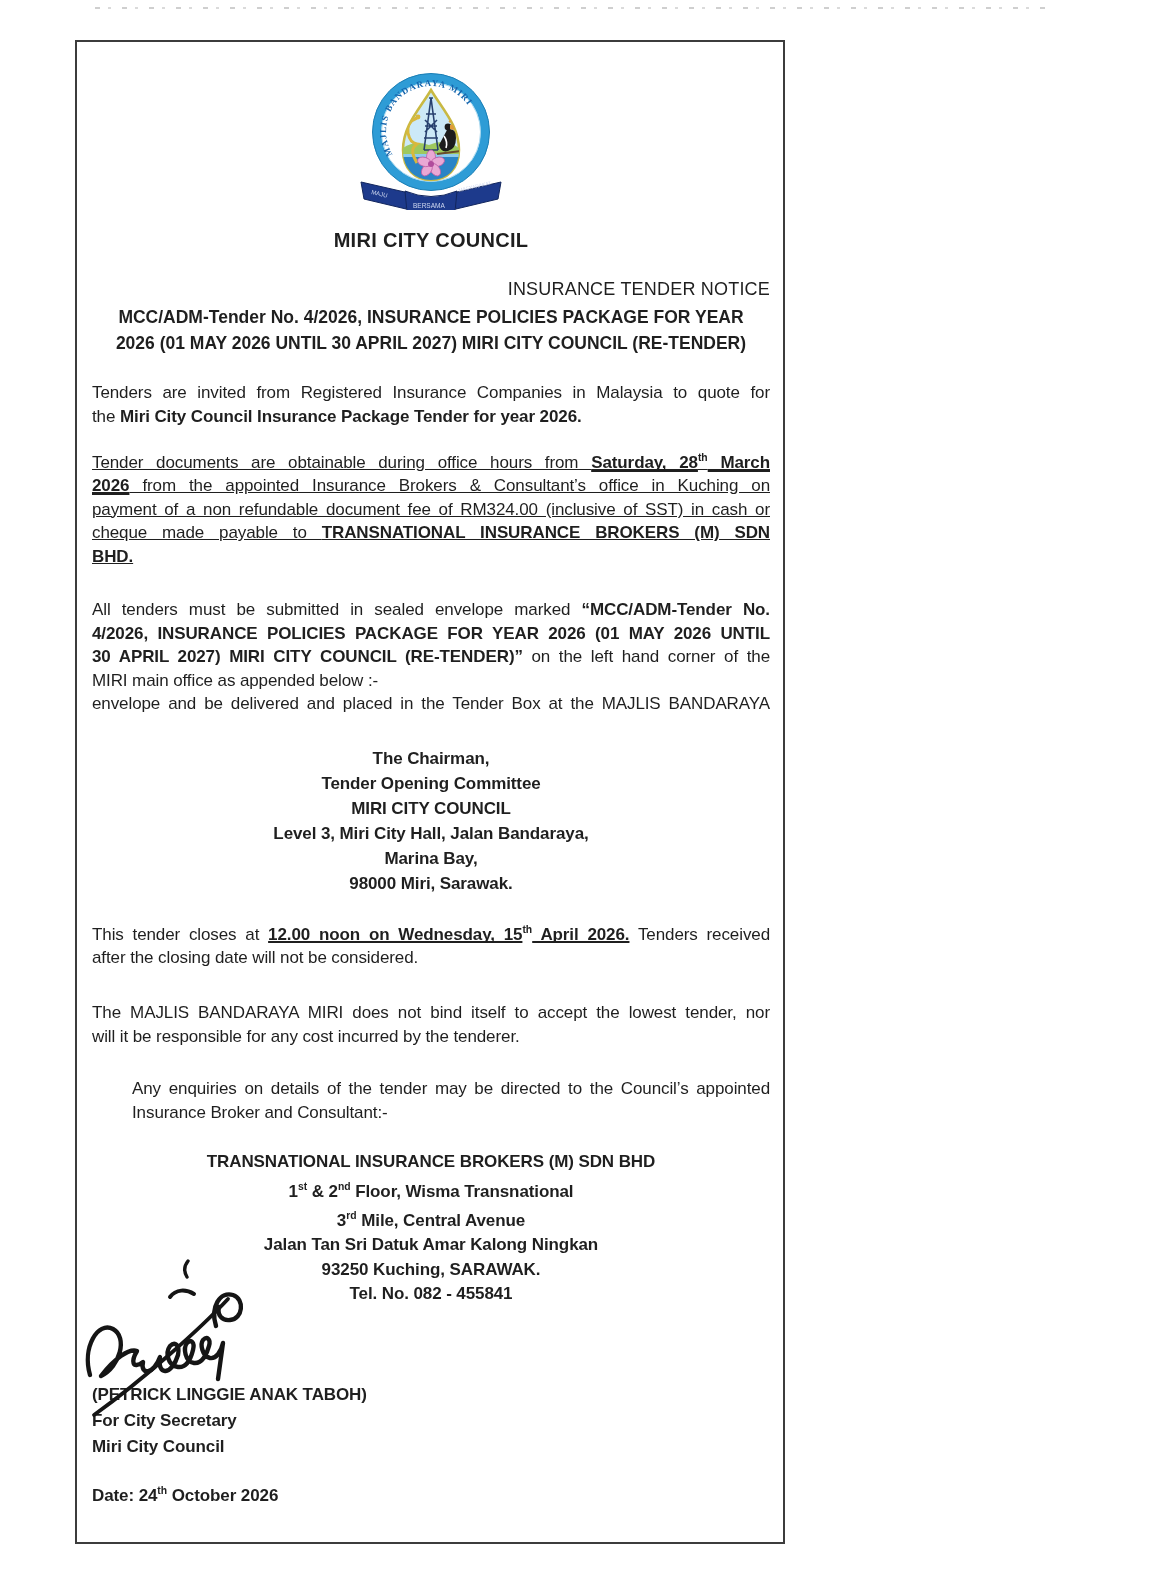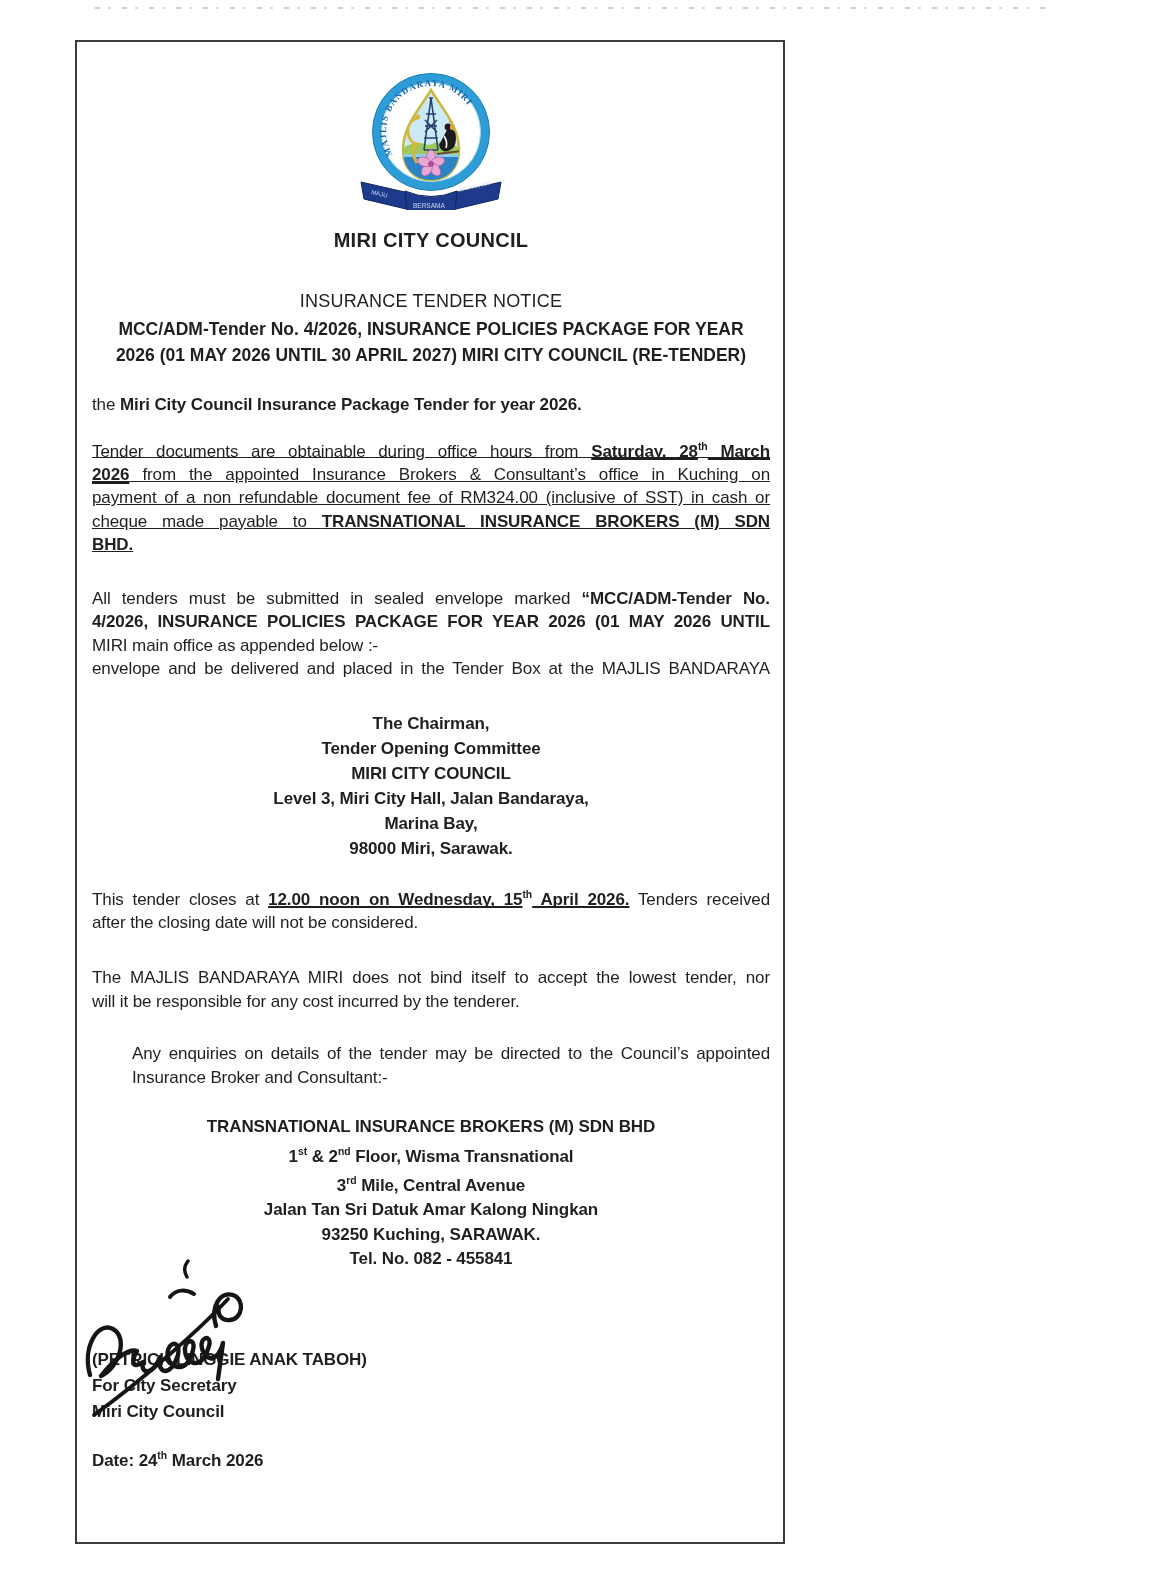--- a/index.html
+++ b/index.html
@@ -13,21 +13,21 @@
     background-image:repeating-linear-gradient(90deg,#b5b5b5 0 5px,transparent 5px 13px,#c7c7c7 13px 16px,transparent 16px 27px);
   }
   .doc{
     position:absolute;left:75px;top:40px;width:710px;height:1504px;
     border:2.5px solid #3c3c3c;background:#fff;box-sizing:border-box;
   }
   .content{padding:0 13px 0 15px;}
   .logo-wrap{margin-top:28px;text-align:center;}
   .logo-wrap svg{display:inline-block;}
   .council{margin-top:14px;text-align:center;font-weight:bold;font-size:20px;line-height:25px;letter-spacing:.3px;}
-  .notice{margin-top:37px;text-align:center;font-size:18px;line-height:22px;letter-spacing:.2px;}
+  .notice{margin-top:25px;text-align:right;font-size:18px;line-height:22px;letter-spacing:.2px;}
   .th-line{text-align:center;font-weight:bold;font-size:17.5px;line-height:26px;}
   .th-block{margin-top:4px;}
   .block{font-size:17px;line-height:23.5px;letter-spacing:-.1px;}
   .block .ln{min-height:23.5px;}
   .just{text-align:justify;text-align-last:justify;}
   .center{text-align:center;}
   .left{text-align:left;}
   .bold span{font-weight:bold;}
   .b{font-weight:bold;}
   .u{text-decoration:underline;text-decoration-thickness:1.6px;text-underline-offset:2px;text-decoration-skip-ink:none;}
@@ -117,32 +117,34 @@
 
     <div class="council" data-name="council-name">MIRI CITY COUNCIL</div>
     <div class="notice" data-name="notice-title">INSURANCE TENDER NOTICE</div>
     <div class="th-block" data-name="tender-heading">
       <div class="th-line" data-name="tender-heading-line-1">MCC/ADM-Tender No. 4/2026, INSURANCE POLICIES PACKAGE FOR YEAR</div>
       <div class="th-line" data-name="tender-heading-line-2">2026 (01 MAY 2026 UNTIL 30 APRIL 2027) MIRI CITY COUNCIL (RE-TENDER)</div>
     </div>
 
     <div id="body-mount" data-name="document-body">
         <div class="block justify" data-name="para-invitation">
+          <div class="ln just"><span>Tenders are invited from Registered Insurance Companies in Malaysia to quote for</span></div>
           <div class="ln"><span>the </span><span class="b">Miri City Council Insurance Package Tender for year 2026.</span></div>
         </div>
         <div class="block justify" data-name="para-documents">
           <div class="ln just"><span>Tender documents are obtainable during office hours from </span><span class="b u">Saturday, 28</span><span class="b sup">th</span><span class="b u"> March</span></div>
           <div class="ln just"><span class="b u">2026</span><span> from the appointed Insurance Brokers &amp; Consultant’s office in Kuching on</span></div>
           <div class="ln just"><span>payment of a non refundable document fee of RM324.00 (inclusive of SST) in cash or</span></div>
           <div class="ln just"><span>cheque made payable to </span><span class="b">TRANSNATIONAL INSURANCE BROKERS (M) SDN</span></div>
           <div class="ln"><span class="b">BHD.</span></div>
         </div>
         <div class="block justify" data-name="para-submission">
           <div class="ln just"><span>All tenders must be submitted in sealed envelope marked </span><span class="b">“MCC/ADM-Tender No.</span></div>
           <div class="ln just"><span class="b">4/2026, INSURANCE POLICIES PACKAGE FOR YEAR 2026 (01 MAY 2026 UNTIL</span></div>
+          <div class="ln just"><span class="b">30 APRIL 2027) MIRI CITY COUNCIL (RE-TENDER)”</span><span> on the left hand corner of the</span></div>
           <div class="ln"><span>MIRI main office as appended below :-</span></div>
           <div class="ln just"><span>envelope and be delivered and placed in the Tender Box at the MAJLIS BANDARAYA</span></div>
         </div>
         <div class="block center bold" data-name="tender-address">
           <div class="ln"><span>The Chairman,</span></div>
           <div class="ln"><span>Tender Opening Committee</span></div>
           <div class="ln"><span>MIRI CITY COUNCIL</span></div>
           <div class="ln"><span>Level 3, Miri City Hall, Jalan Bandaraya,</span></div>
           <div class="ln"><span>Marina Bay,</span></div>
           <div class="ln"><span>98000 Miri, Sarawak.</span></div>
@@ -166,21 +168,21 @@
           <div class="ln"><span>Jalan Tan Sri Datuk Amar Kalong Ningkan</span></div>
           <div class="ln"><span>93250 Kuching, SARAWAK.</span></div>
           <div class="ln"><span>Tel. No. 082 - 455841</span></div>
         </div>
         <div class="block left bold" data-name="signatory">
           <div class="ln"><span>(PETRICK LINGGIE ANAK TABOH)</span></div>
           <div class="ln"><span>For City Secretary</span></div>
           <div class="ln"><span>Miri City Council</span></div>
         </div>
         <div class="block left bold" data-name="date-line">
-          <div class="ln"><span>Date: 24</span><span class="sup">th</span><span> March 2026</span></div>
+          <div class="ln"><span>Date: 24</span><span class="sup">th</span><span> October 2026</span></div>
         </div>
       </div>
   </div>
 
   <svg class="sig-svg" width="200" height="185" viewBox="0 0 200 185" data-name="handwritten-signature">
     <g fill="none" stroke="#151515" stroke-linecap="round" stroke-linejoin="round">
       <path stroke-width="3.4" d="M106,12 C102,17 102,23 105,28"></path>
       <path stroke-width="4" d="M88,48 C94,40 104,40 112,45"></path>
       <path stroke-width="4.4" d="M8,126 C0,98 16,72 31,80 C46,88 38,118 19,127 C32,110 47,99 55,102 C49,112 50,121 61,113 C58,127 72,125 78,108 C75,128 90,126 96,106 C98,96 93,92 88,97 C83,104 86,117 96,118 C105,119 109,109 111,101 C113,93 109,90 105,94 C101,99 103,113 112,114 C120,115 125,105 127,97 C129,90 125,87 121,91 C118,95 120,107 128,109 C134,110 139,103 141,94 L136,130"></path>
       <path stroke-width="4.4" d="M134,77 C128,58 138,42 151,46 C163,50 161,70 148,71 C140,72 135,66 137,58"></path>

